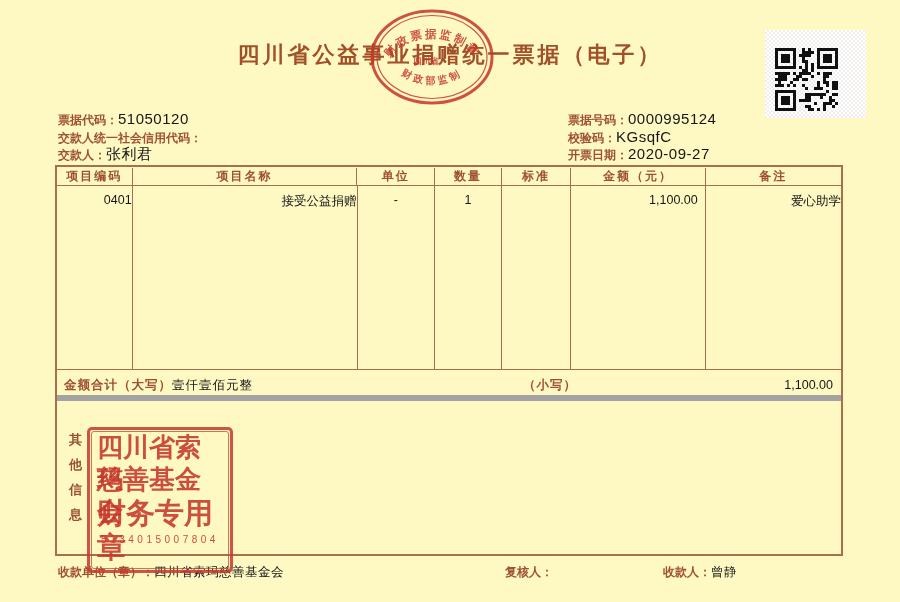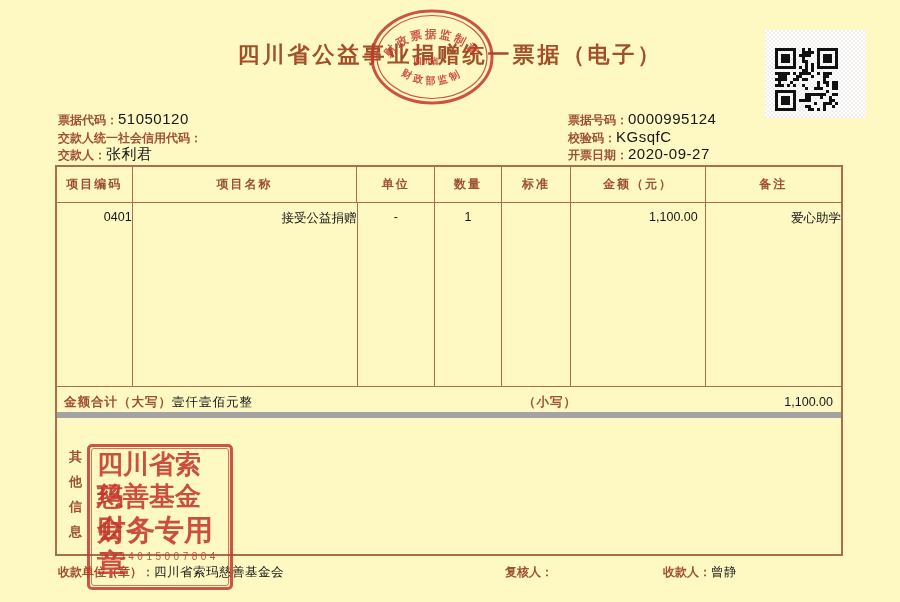--- a/index.html
+++ b/index.html
@@ -39,21 +39,21 @@
   
   #table {
     position:absolute; left:55px; top:165px; width:788px; height:391px;
     border:2px solid #a76f4e;
   }
   .trow { display:flex; width:100%; }
   .cell { border-right:1px solid #a76f4e; overflow:hidden; }
   .cell:last-child { border-right:none; }
   .c0{width:76px;} .c1{width:226px;} .c2{width:78px;} .c3{width:67px;}
   .c4{width:70px;} .c5{width:135px;} .c6{width:136px;}
-  #thead { height:36px; border-bottom:1px solid #a76f4e; }
+  #thead { height:19px; border-bottom:1px solid #a76f4e;align-items:center; }
   #thead .cell {
     display:flex; align-items:center; justify-content:center;
     font-family:"Liberation Serif", serif; font-weight:bold;
     font-size:12px; color:#9e5030; letter-spacing:2px;
   }
   #tbody { height:184px; border-bottom:1px solid #a76f4e; }
   #tbody .cell { padding-top:7px; font-size:12.5px; font-weight:500; color:#161616; }
   #tbody .cell.lft { text-align:right; padding-left:6px; }
   #tbody .cell.c1  { padding-left:10px; }
   #tbody .cell.ctr { text-align:center; }

